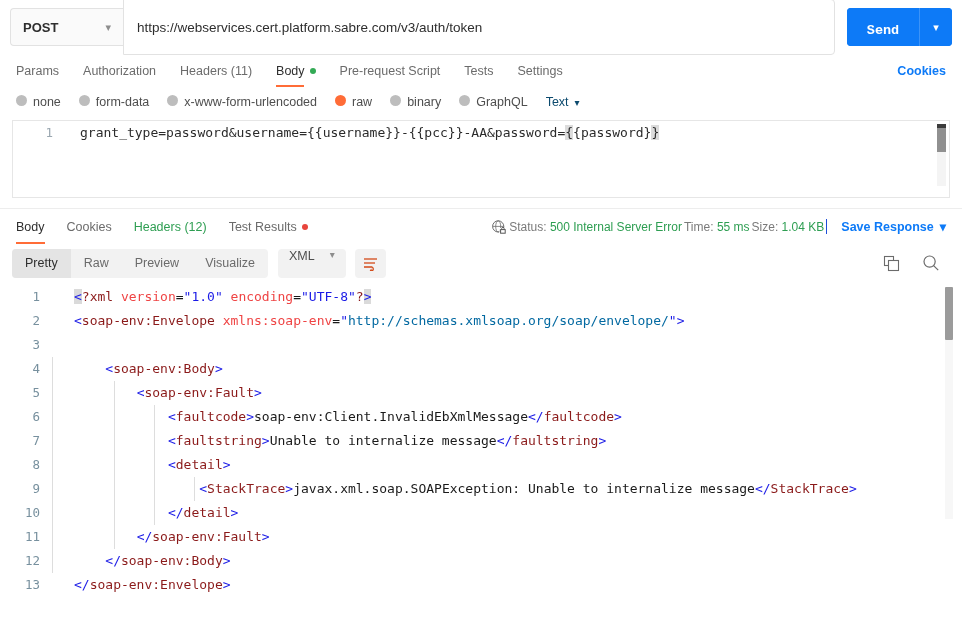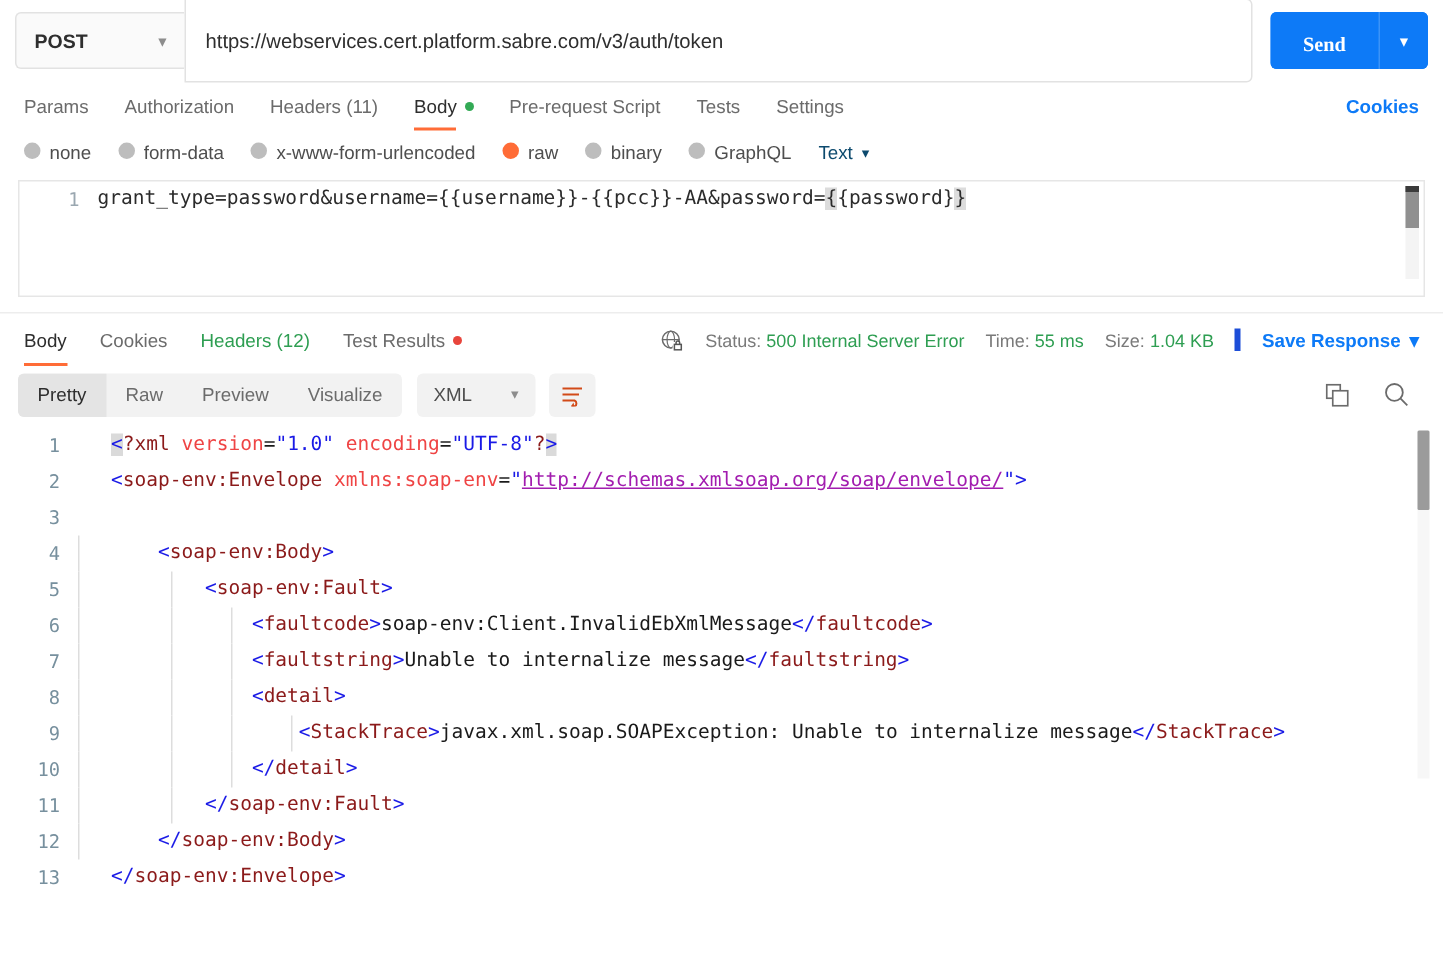--- a/index.html
+++ b/index.html
@@ -55,21 +55,21 @@
     border-radius: 4px;
     overflow: hidden;
     background: #0d7af7;
   }
   .send-btn {
     display: flex; align-items: center; justify-content: center;
     width: 72px; height: 44px;
     background: #0d7af7;
     border: none;
     color: #fff;
-    font-family: Liberation Serif, serif;
+    font-family: Liberation Mono, monospace;
     font-size: 13.5px;
     font-weight: bold;
     cursor: pointer;
   }
   .send-caret {
     display: flex; align-items: center; justify-content: center;
     width: 33px; height: 38px;
     background: #0d7af7;
     border-left: 1px solid #3b93f8;
     color: #fff;
@@ -158,21 +158,21 @@
   .gutter {
     width: 52px;
     flex: none;
     text-align: right;
     padding-right: 12px;
     color: #9aa7b0;
     font-family: "DejaVu Sans Mono", monospace;
     font-size: 12.5px;
     user-select: none;
   }
-  .req-code-text { color: #2b2b2b; }
+  .req-code-text { color: #2b2b2b; margin-left: 15px; }
   .brace-hl { background: #dcdcdc; }
   .req-scroll {
     position: absolute;
     top: 3px; right: 3px;
     width: 9px; height: 62px;
     background: #f4f4f4;
   }
   .req-scroll i {
     display: block;
     width: 9px; height: 28px;
@@ -205,31 +205,31 @@
     position: absolute;
     left: 0; right: 0; bottom: 0;
     height: 2px;
     background: #ff6c37;
   }
   .green-txt { color: #2e9e52; }
   .meta-right {
     margin-left: auto;
     display: flex;
     align-items: center;
-    gap: 14px;
+    gap: 2px;
     white-space: nowrap;
   }
   .meta-item { color: #7a7a7a; font-size: 12px; }
   .meta-item b { font-weight: normal; color: #2e9e52; }
   .save-resp {
     color: #0d7af7; font-weight: bold; font-size: 12.5px;
     display: flex; align-items: center; gap: 6px;
     cursor: pointer;
     padding-left: 14px;
-    border-left: 4px solid #1d4ed8;
+    border-left: 1px solid #1d4ed8;
   }
 
   
   .resp-toolbar {
     display: flex;
     align-items: center;
     padding: 4px 12px 4px 12px;
     height: 38px;
   }
   .seg {
@@ -241,21 +241,21 @@
   }
   .seg-item {
     display: flex; align-items: center;
     padding: 0 13px;
     font-size: 12.5px;
     color: #6b6b6b;
     cursor: pointer;
   }
   .seg-item.active { background: #e4e4e4; color: #2e2e2e; }
   .fmt-select {
-    display: flex; align-items: center; gap: 26px;
+    display: flex; gap: 15px;
     margin-left: 10px;
     height: 29px;
     padding: 0 11px;
     background: #f2f2f2;
     border-radius: 4px;
     font-size: 12.5px;
     color: #4e4e4e;
     cursor: pointer;
   }
   .fmt-select .chev { color: #8d8d8d; font-size: 10px; }
@@ -295,21 +295,21 @@
   .fold {
     position: absolute;
     left: 0; top: 0; bottom: 0;
     border-left: 1px solid #dddddd;
   }
   .tag    { color: #8b1a1a; }
   .brack  { color: #1a1ae6; }
   .attr   { color: #ef4444; }
   .val    { color: #1a1ae6; }
   .txt    { color: #1a1a1a; }
-  .link   { color: #a21caf; text-decoration: underline; }
+  .link   { color: #0369a1; }
   .hl     { background: #dadada; }
   .resp-scroll {
     position: absolute;
     top: 5px; right: 9px;
     width: 8px; height: 232px;
     background: #f7f7f7;
   }
   .resp-scroll i {
     display: block;
     width: 8px; height: 53px;

